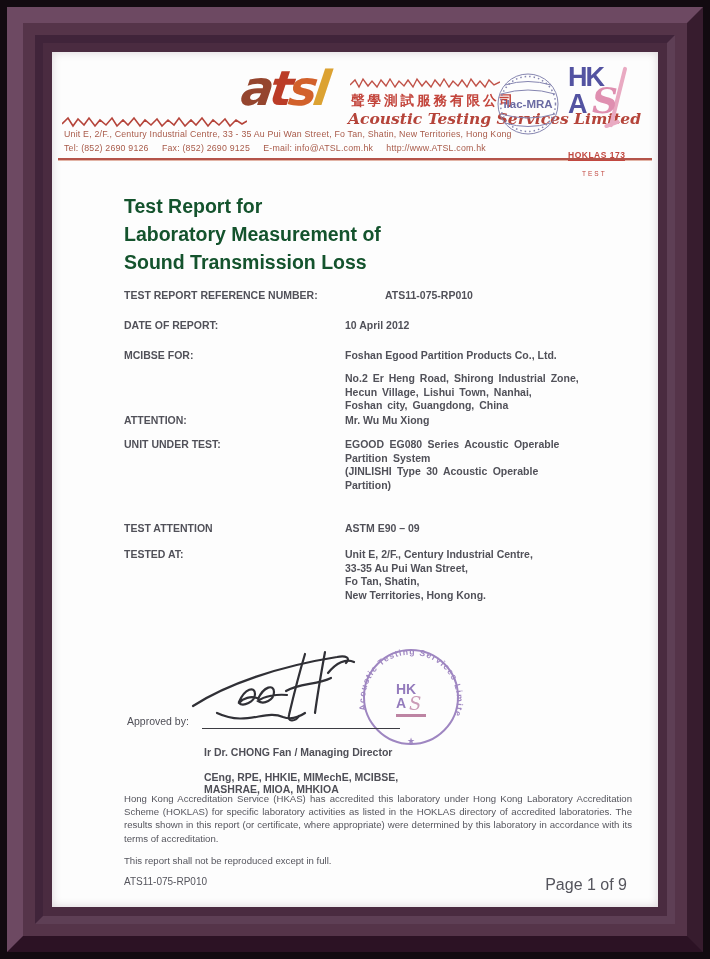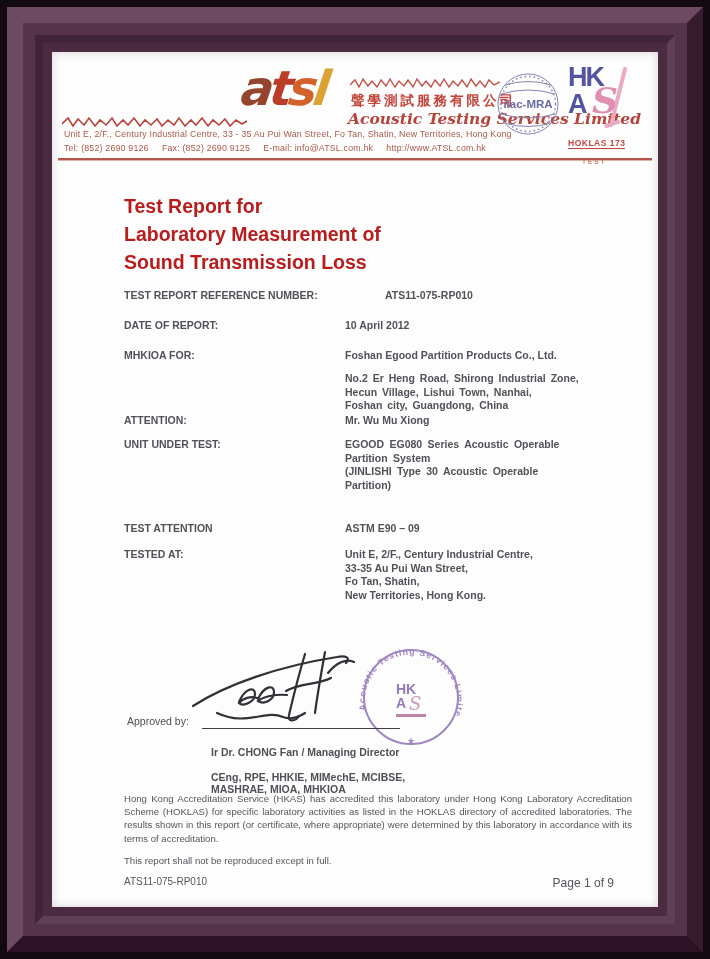--- a/index.html
+++ b/index.html
@@ -76,29 +76,29 @@
   }
   .hkas-tick{
     position:absolute; left:48px; top:2px; width:4px; height:62px;
     background:#e9aac2; transform:rotate(14deg); border-radius:2px;
   }
   .hkas-tick-foot{
     position:absolute; left:36px; top:58px; width:16px; height:4px;
     background:#e9aac2; transform:rotate(-20deg); border-radius:2px;
   }
   .hkas-hoklas{
-    margin-top:12px; font-size:8.5px; font-weight:bold; color:#c24840;
+    margin-top:24px; font-size:8.5px; font-weight:bold; color:#c24840;
     border-bottom:1px solid #c24840; display:inline-block; letter-spacing:.5px;
   }
   .hkas-test{ font-size:6.5px; color:#c24840; letter-spacing:2px; margin-left:14px; }
 
   
   .doc-title{
     position:absolute; left:72px; top:140px;
-    font-size:19.5px; font-weight:bold; color:#b91c1c; line-height:28px;
+    font-size:19.5px; font-weight:bold; color:#14532d; line-height:28px;
   }
 
   
   .field-row{ position:absolute; left:72px; width:507px; display:flex; }
   .field-label{ width:221px; flex:none; font-size:10.5px; font-weight:bold; color:#515159; }
   .field-value{
     flex:1; font-size:10.5px; font-weight:bold; color:#515159;
     line-height:13.5px; white-space:pre-line;
   }
   .stretch{ word-spacing:2.5px; }
@@ -112,32 +112,31 @@
   .row-std{ top:470px; } .row-tat{ top:496px; }
 
   
   .approved-by{ position:absolute; left:75px; top:663px; font-size:10.5px; color:#4f4f57; }
   .sig-svg{ position:absolute; left:133px; top:590px; }
   .sig-line{ position:absolute; left:150px; top:676px; width:198px; border-top:1.6px solid #3c3c42; }
   .sig-name{
     position:absolute; left:152px; top:681px;
     font-size:10.5px; font-weight:bold; color:#4f4f57; line-height:12.5px;
     white-space:pre-line;
-    margin-left:7px;
   }
   .stamp{ position:absolute; left:300px; top:586px; opacity:.82; }
 
   
   .foot-para{
     position:absolute; left:72px; top:740px; width:508px;
     font-size:9.6px; color:#55555d; line-height:13.2px; text-align:justify;
   }
   .foot-repro{ position:absolute; left:72px; top:803px; font-size:9.6px; color:#55555d; }
   .foot-ref{ position:absolute; left:72px; top:824px; font-size:10px; color:#55555d; }
-  .foot-page{ position:absolute; right:44px; top:824px; font-size:12px; color:#55555d; }
+  .foot-page{ position:absolute; right:31px; top:824px; font-size:16px; color:#55555d; }
 </style>
 </head>
 <body>
 
 <div class="frame-outer">
  <div class="frame-bevel">
   <div class="frame-lip">
    <div class="paper">
 
     <svg class="zigzag" style="left:10px; top:58px;" width="185" height="24" viewBox="0 0 185 24">
@@ -191,21 +190,21 @@
       <div class="field-label">TEST REPORT REFERENCE NUMBER:</div>
       <div class="field-value">ATS11-075-RP010</div>
     </div>
 
     <div class="field-row row-date">
       <div class="field-label">DATE OF REPORT:</div>
       <div class="field-value">10 April 2012</div>
     </div>
 
     <div class="field-row row-tfor">
-      <div class="field-label">MHKIOA FOR:</div>
+      <div class="field-label">MCIBSE FOR:</div>
       <div class="field-value">Foshan Egood Partition Products Co., Ltd.</div>
     </div>
 
     <div class="addr-block">No.2 Er Heng Road, Shirong Industrial Zone,
 Hecun Village, Lishui Town, Nanhai,
 Foshan city, Guangdong, China</div>
 
     <div class="field-row row-attn">
       <div class="field-label">ATTENTION:</div>
       <div class="field-value">Mr. Wu Mu Xiong</div>

